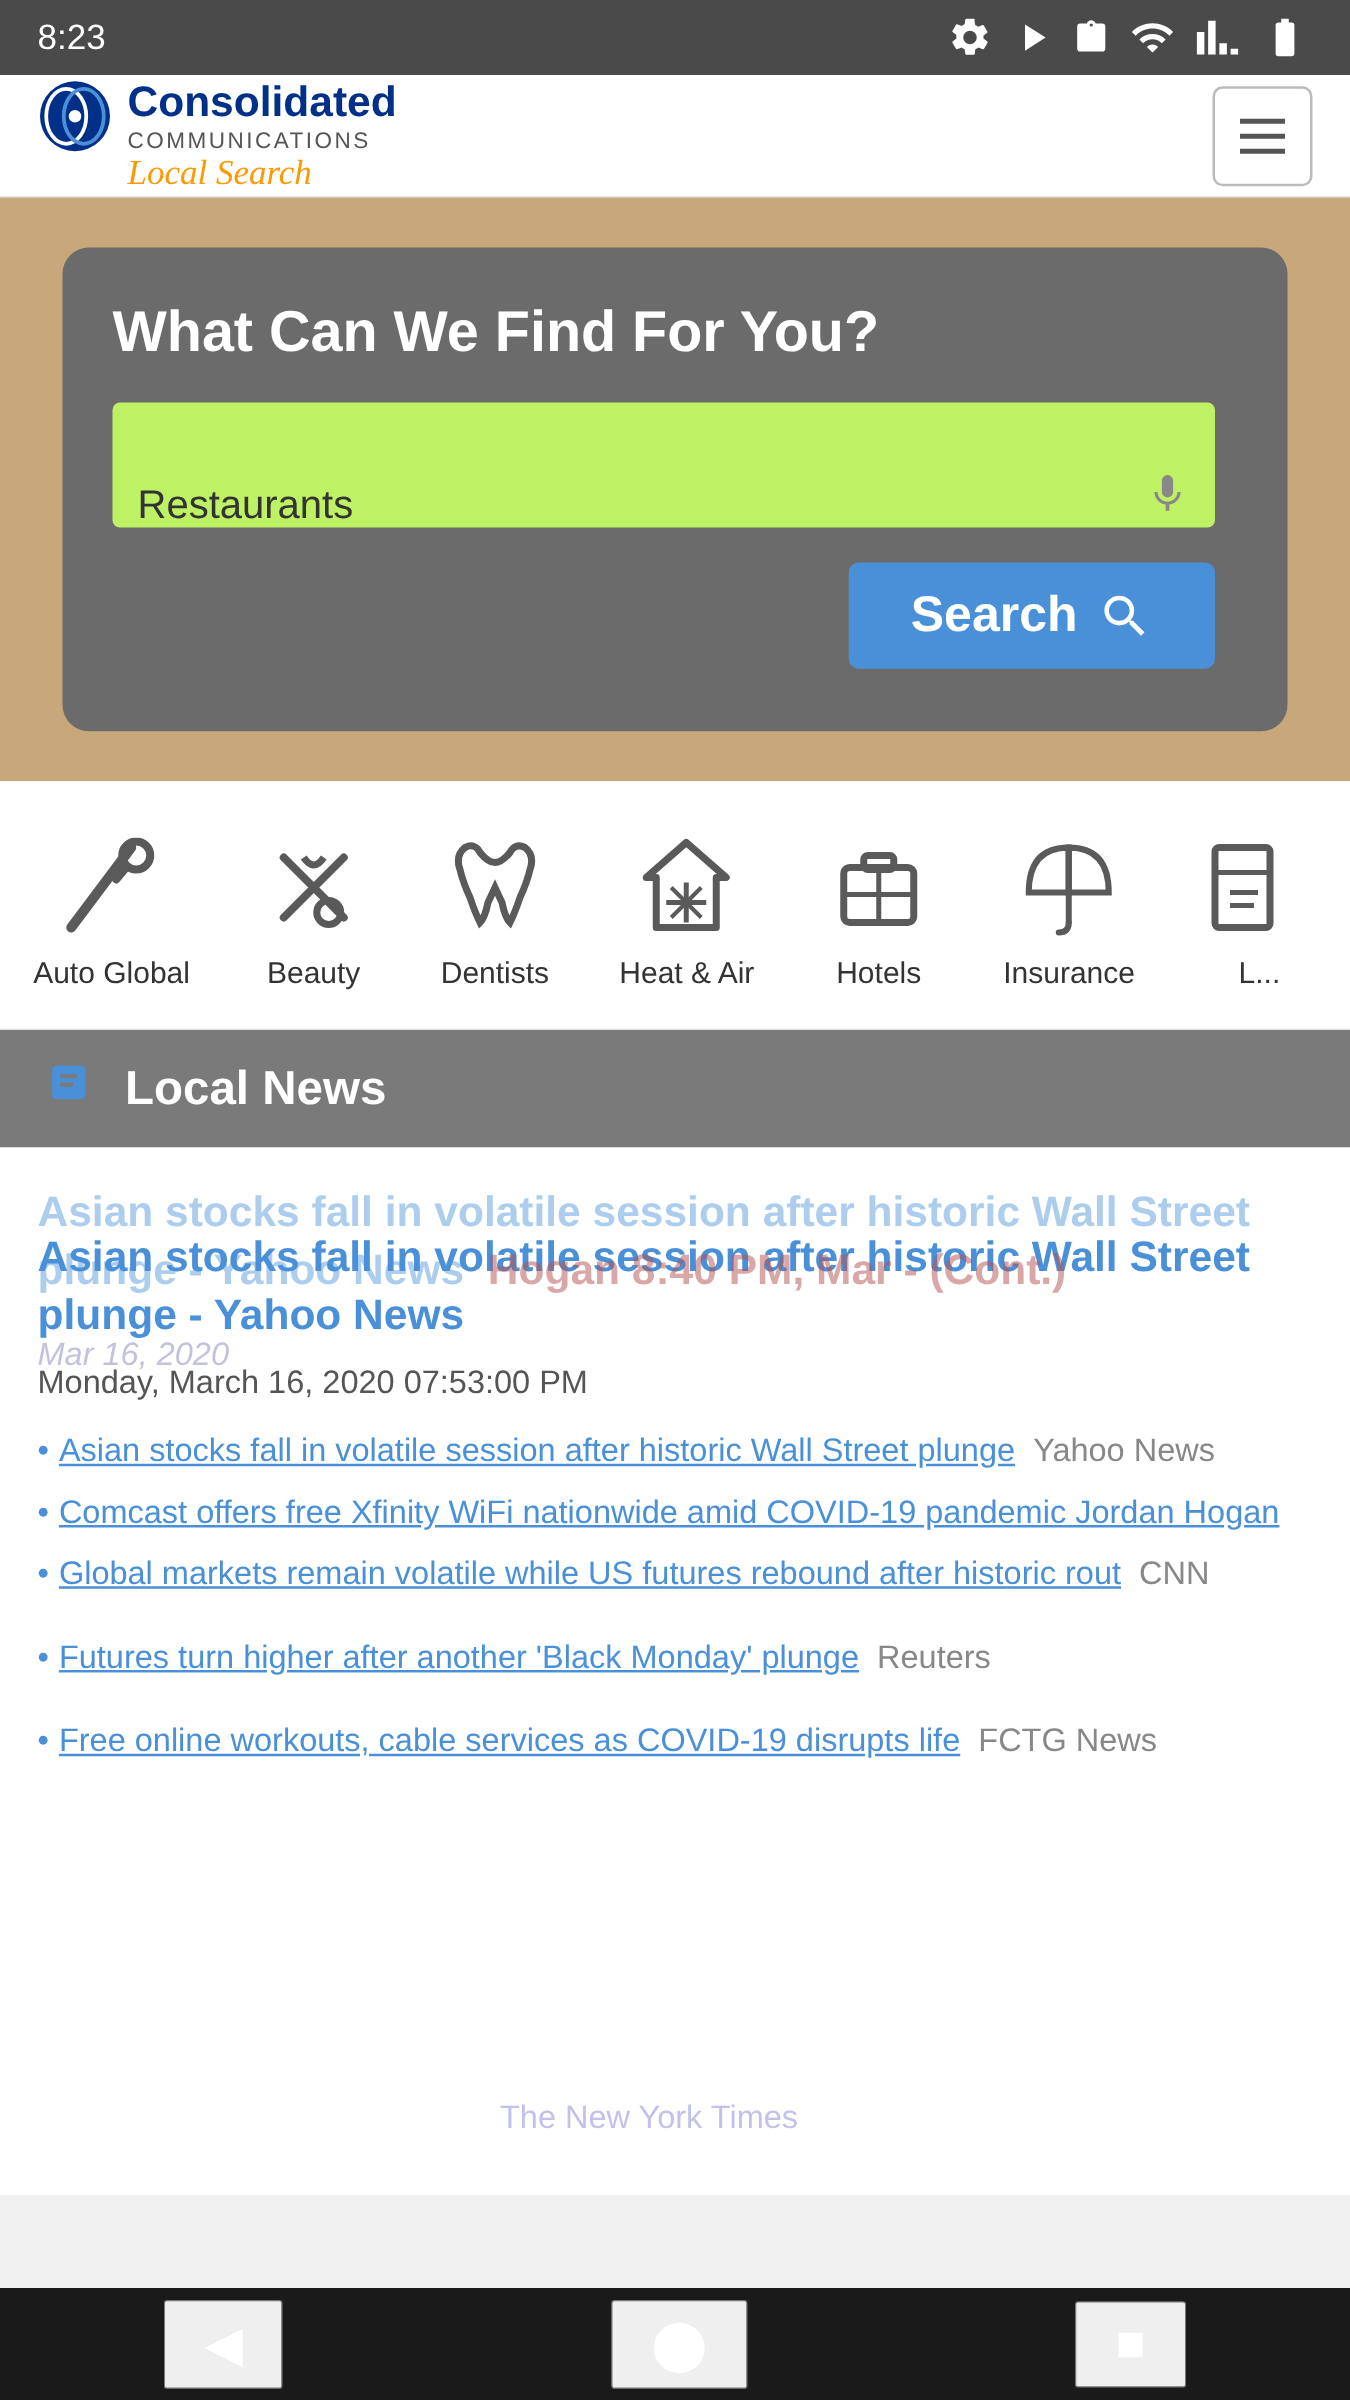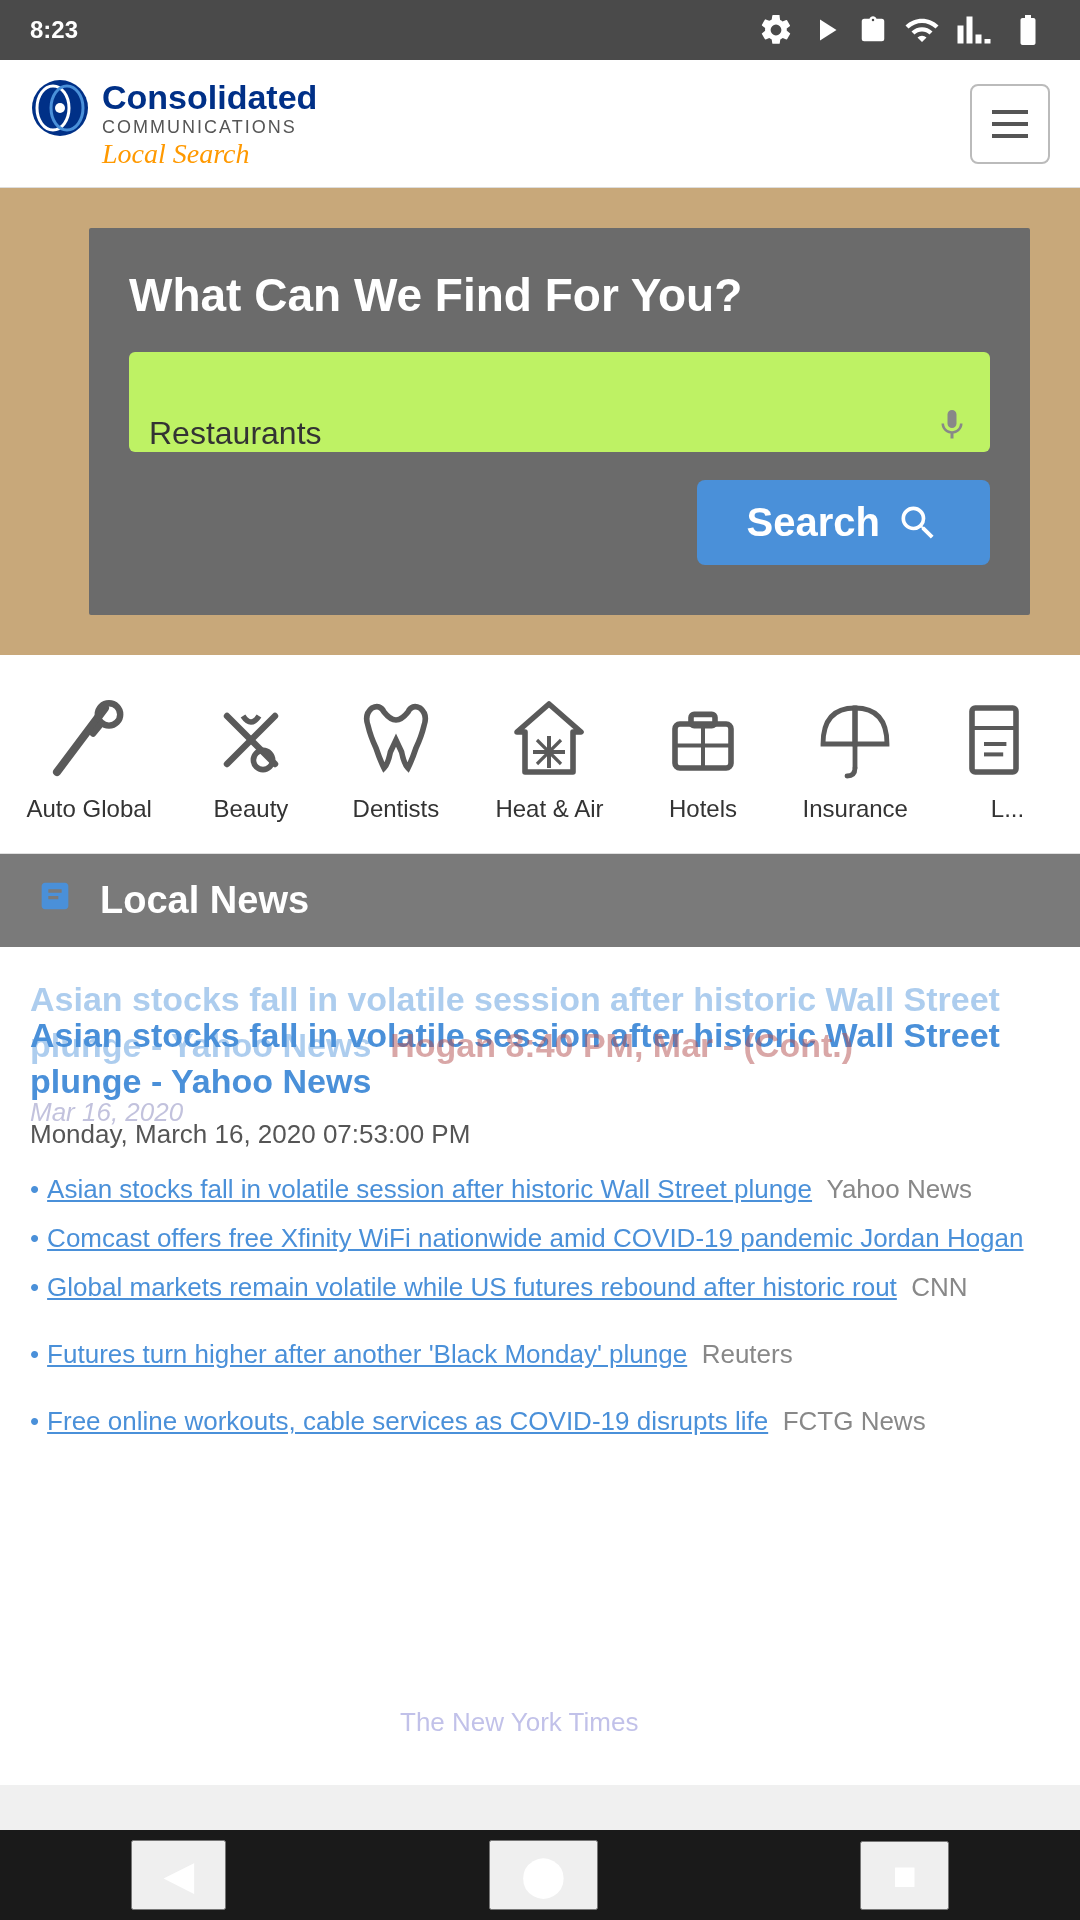--- a/index.html
+++ b/index.html
@@ -16,33 +16,33 @@
     .status-bar {
       background: #4a4a4a;
       height: 60px;
       display: flex;
       align-items: center;
       justify-content: space-between;
       padding: 0 30px;
       color: white;
     }
     .status-bar-left {
-      font-size: 24px;
-      font-weight: bold;
+      font-size: 28px;
+      font-weight: normal;
     }
     .status-bar-right {
       display: flex;
       align-items: center;
       gap: 14px;
     }
 
     
     .header {
       background: white;
-      height: 128px;
+      height: 98px;
       display: flex;
       align-items: center;
       justify-content: space-between;
       padding: 17px 30px;
       border-bottom: 1px solid #ddd;
     }
     .logo-container {
       display: flex;
       flex-direction: column;
     }
@@ -94,23 +94,22 @@
       fill: #555;
     }
 
     
     .hero {
       background: #c8a87a;
       padding: 40px 50px;
     }
     .search-panel {
       background: #6b6b6b;
-      border-radius: 2px;
-      padding: 40px 40px 50px 40px;
-      margin-left: 39px;
+      border-radius: 21px;
+      padding: 40px 58px 50px 40px;
     }
     .search-title {
       color: white;
       font-size: 46px;
       font-weight: bold;
       margin-bottom: 30px;
     }
     .search-input-row {
       display: flex;
       align-items: flex-end;

